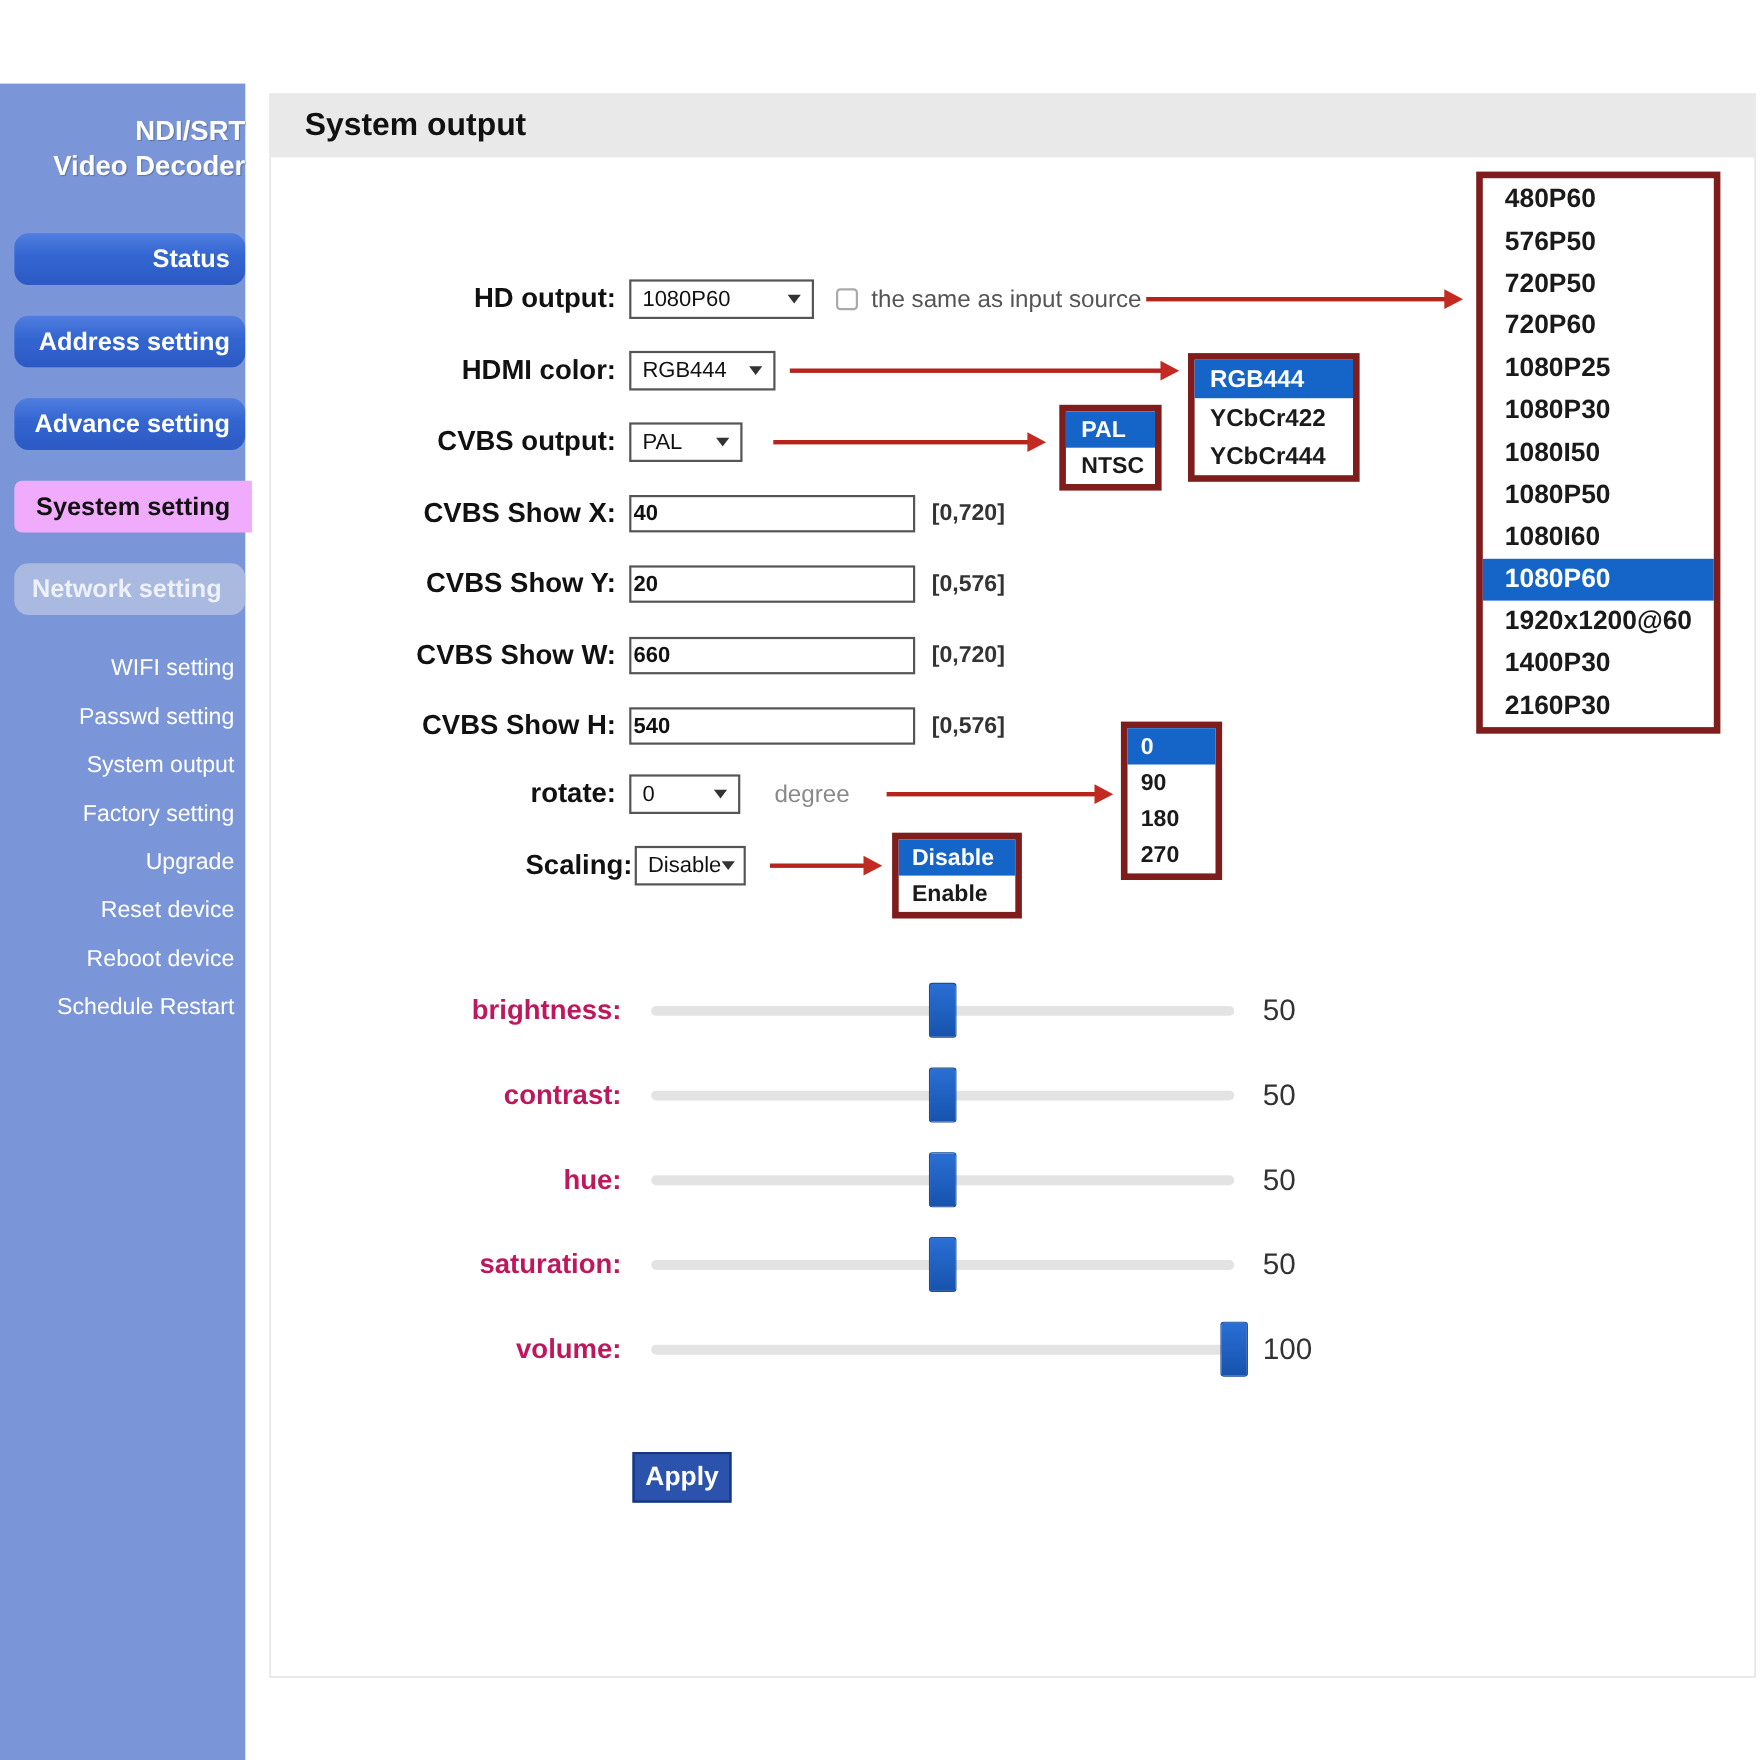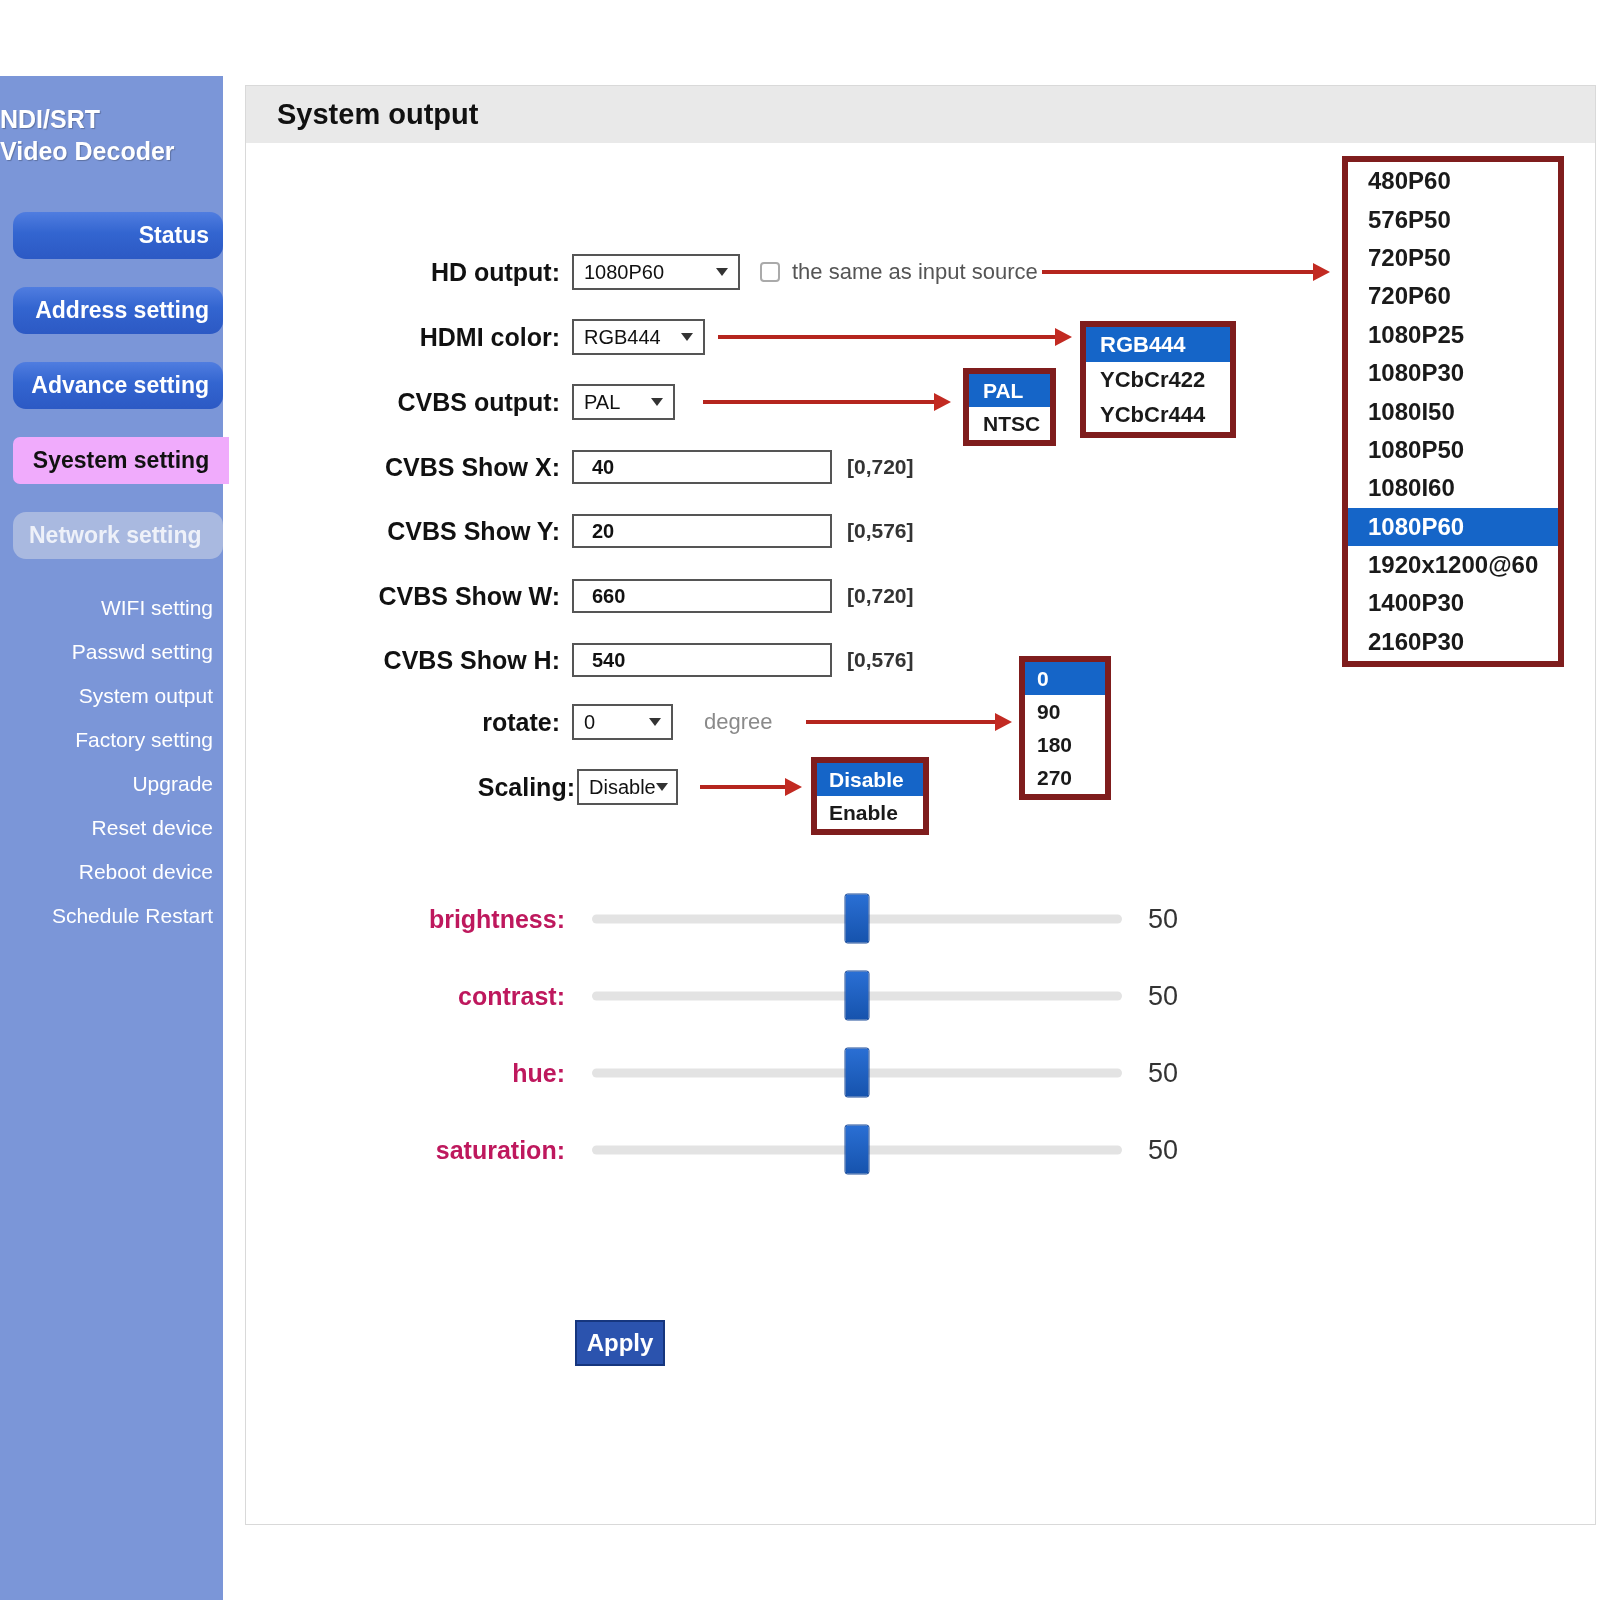--- a/index.html
+++ b/index.html
@@ -6,21 +6,21 @@
   #screen{position:relative;width:1600px;height:1600px;overflow:hidden;
     font-family:"Liberation Sans","DejaVu Sans",sans-serif;background:#fff;}
 
   
   .top-banner{position:absolute;left:0;top:0;width:643px;height:76px;background:#F6A21B;}
   .top-banner .t{position:absolute;left:26px;top:14px;font-size:42px;font-weight:bold;color:#fff;
     letter-spacing:1px;}
 
   
   .sidebar{position:absolute;left:0;top:76px;width:223px;height:1524px;background:#7B96D8;}
-  .brand{position:absolute;top:27px;left:0;width:100%;text-align:left;color:#fff;
+  .brand{position:absolute;top:27px;left:0;width:100%;text-align:right;color:#fff;
     font-size:25px;font-weight:bold;line-height:32px;text-shadow:1px 1px 1px rgba(0,0,0,.25);}
   #side-buttons{position:absolute;top:136px;left:0;width:100%;}
   .side-btn{position:relative;margin:0 0 28px 13px;width:210px;height:47px;line-height:47px;
     text-align:right;padding-right:14px;box-sizing:border-box;color:#fff;font-size:23px;font-weight:bold;
     background:linear-gradient(#507de0 0%,#3365D0 45%,#2c59c4 100%);
     background-color:#3365D0;border-radius:13px;cursor:pointer;}
   .side-btn.active{background:#f0abfc;color:#111;text-align:center;padding-right:0;
     border-radius:7px 0 0 7px;width:216px;}
   .side-btn.disabled{background:#A9B9E0;color:rgba(255,255,255,.8);text-align:left;
     padding-left:16px;white-space:nowrap;overflow:hidden;}
@@ -36,21 +36,21 @@
 
   
   .flabel{position:absolute;width:320px;text-align:right;font-size:25px;font-weight:bold;color:#111;
     transform:translateY(-50%);}
   .fsel{position:absolute;transform:translateY(-50%);height:36px;background:#fff;
     border:2px solid #555;box-sizing:border-box;display:flex;align-items:center;cursor:pointer;}
   .fsel .v{font-size:20px;color:#111;padding-left:10px;flex:1;}
   .chev{width:0;height:0;border-left:6px solid transparent;border-right:6px solid transparent;
     border-top:8px solid #333;margin-right:10px;}
   .finput{position:absolute;transform:translateY(-50%);width:260px;height:34px;border:2px solid #555;
-    box-sizing:border-box;font-size:20px;font-weight:bold;color:#111;padding-left:18px;
+    box-sizing:border-box;font-size:20px;font-weight:bold;color:#111;padding-left:2px;
     font-family:"Liberation Sans",sans-serif;background:#fff;}
   .fhint{position:absolute;transform:translateY(-50%);font-size:21px;font-weight:bold;color:#333;}
   .fsuffix{position:absolute;transform:translateY(-50%);font-size:22px;color:#8a8a8a;}
   .checkbox{position:absolute;transform:translateY(-50%);width:20px;height:20px;background:#fff;
     border:2px solid #aaa;border-radius:4px;box-sizing:border-box;cursor:pointer;}
   .cb-label{position:absolute;transform:translateY(-50%);font-size:22px;color:#555;}
 
   
   .arrow{position:absolute;height:4px;background:#B5251E;transform:translateY(-50%);}
   .arrow:after{content:"";position:absolute;right:-16px;top:50%;transform:translateY(-50%);
@@ -228,17 +228,24 @@
         </div>
         <span class="slider-value">50</span>
       </div>
       <div class="slider-row">
         <span class="slider-label">saturation:</span>
         <div class="slider-track">
           <div class="slider-handle" style="left: 50%;"></div>
         </div>
         <span class="slider-value">50</span>
       </div>
+      <div class="slider-row">
+        <span class="slider-label">volume:</span>
+        <div class="slider-track">
+          <div class="slider-handle" style="left: 100%;"></div>
+        </div>
+        <span class="slider-value">100</span>
+      </div>
     </div>
 
   <button class="apply-btn">Apply</button>
 
 </div>
 
 </body></html>

